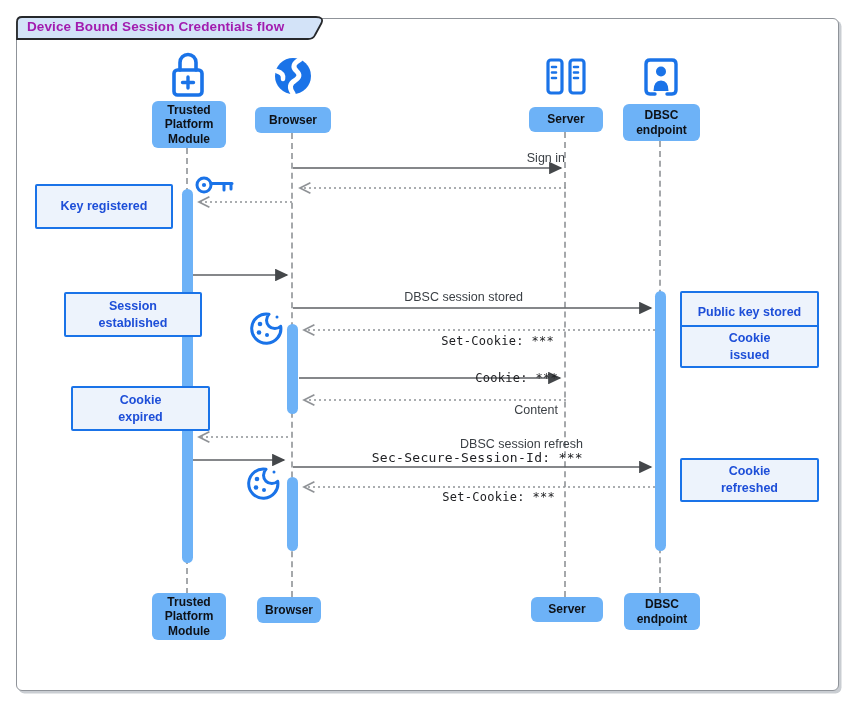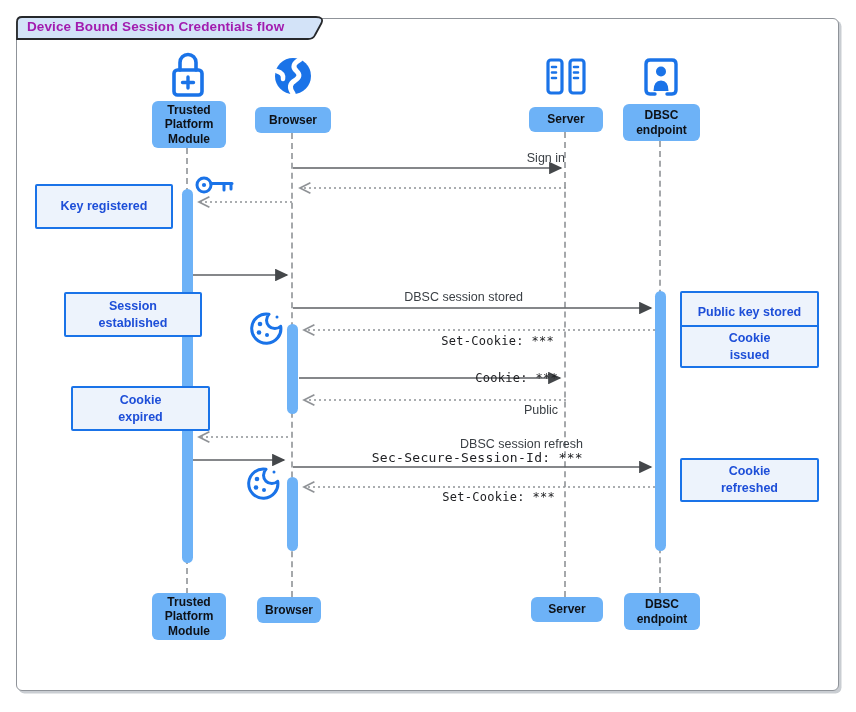--- a/index.html
+++ b/index.html
@@ -127,21 +127,21 @@
     <line x1="655" y1="330" x2="304" y2="330" stroke="#8f9296" stroke-width="1.3" stroke-dasharray="2,3" marker-end="url(#ao)"></line>
     <line x1="566" y1="400" x2="304" y2="400" stroke="#8f9296" stroke-width="1.3" stroke-dasharray="2,3" marker-end="url(#ao)"></line>
     <line x1="288" y1="437" x2="199" y2="437" stroke="#8f9296" stroke-width="1.3" stroke-dasharray="2,3" marker-end="url(#ao)"></line>
     <line x1="655" y1="487" x2="304" y2="487" stroke="#8f9296" stroke-width="1.3" stroke-dasharray="2,3" marker-end="url(#ao)"></line>
   </svg>
 
   <div class="msg" style="left:293px;top:151px;width:272px;">Sign in</div>
   <div class="msg" style="left:288px;top:290px;width:235px;">DBSC session stored</div>
   <div class="msg mono" style="left:296px;top:334px;width:258px;">Set-Cookie: ***</div>
   <div class="msg mono" style="left:296px;top:352px;width:262px;margin-top:19px;">Cookie: ***</div>
-  <div class="msg" style="left:296px;top:403px;width:262px;">Public</div>
+  <div class="msg" style="left:296px;top:403px;width:262px;">Content</div>
   <div class="msg" style="left:293px;top:437px;width:290px;">DBSC session refresh</div>
   <div class="msg mono" style="left:293px;top:450px;width:290px;font-size:13px;">Sec-Secure-Session-Id: ***</div>
   <div class="msg mono" style="left:290px;top:490px;width:265px;">Set-Cookie: ***</div>
 
   <div class="note" style="left:35px;top:184px;width:134px;height:41px;">Key registered</div>
   <div class="note" style="left:64px;top:292px;width:134px;height:41px;">Session
 established</div>
   <div class="note" style="left:71px;top:386px;width:135px;height:41px;">Cookie
 expired</div>
   <div class="note" style="left:680px;top:267px;width:135px;height:39px;margin-top:24px;">Public key stored</div>

